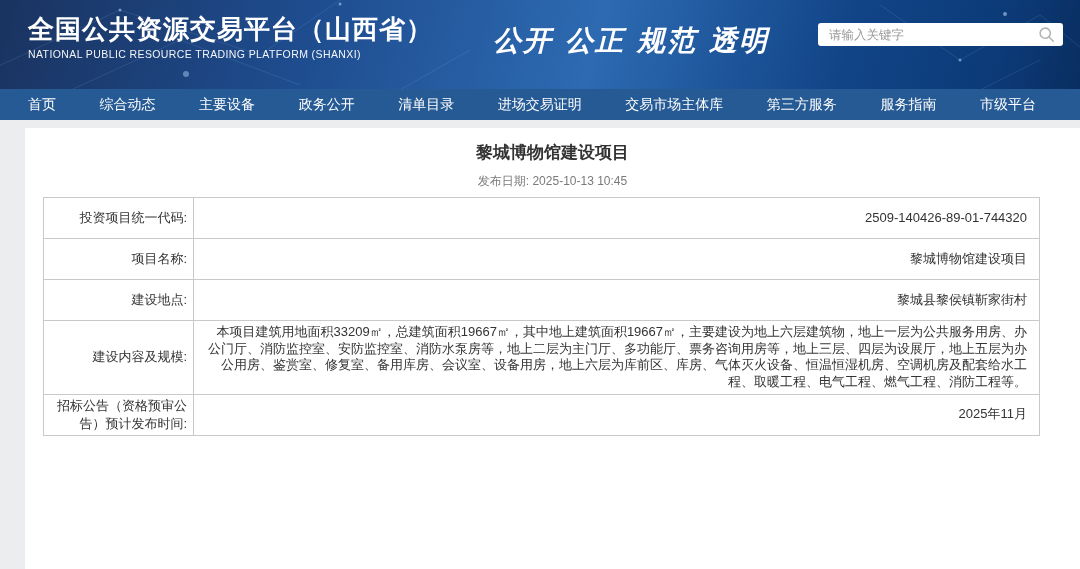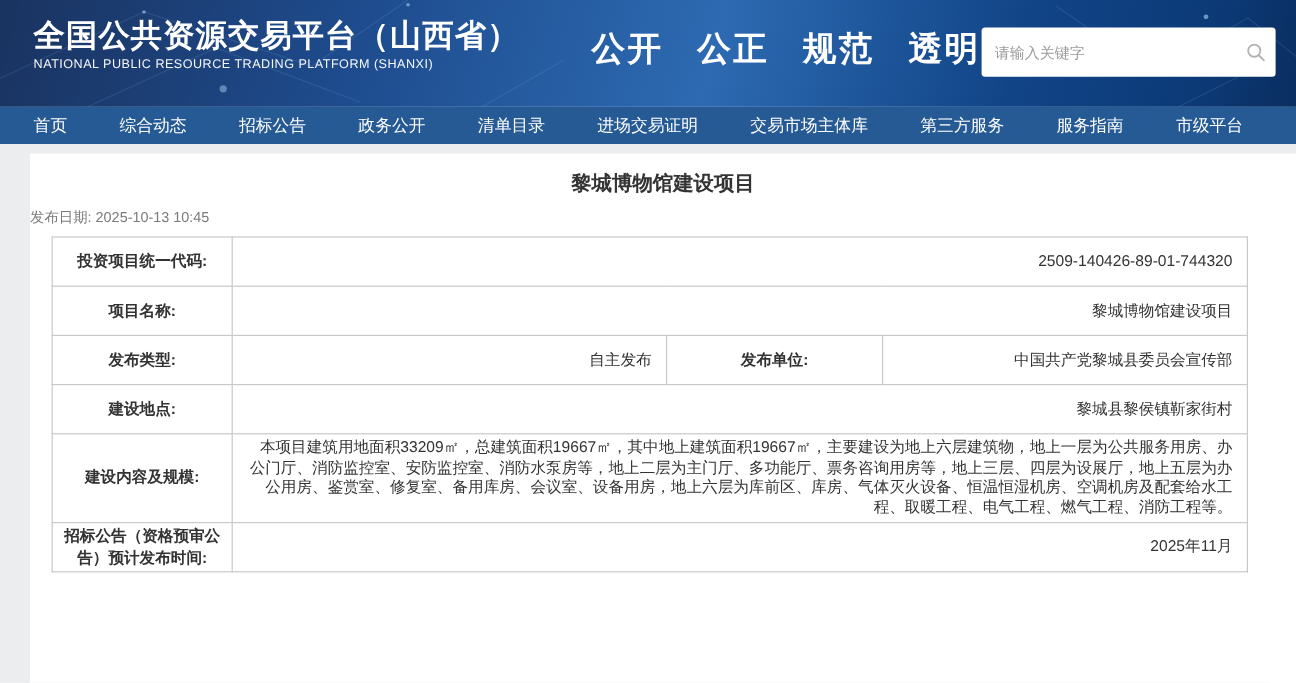--- a/index.html
+++ b/index.html
@@ -16,46 +16,46 @@
   .site-header{
     position:relative; height:89px; overflow:hidden;
     background:linear-gradient(105deg,
       var(--header-bg-left) 0%, #1e4c8e 28%, var(--header-bg-mid) 55%,
       #114487 78%, var(--header-bg-right) 92%, #0a2e61 100%);
   }
   .header-deco{position:absolute; inset:0; pointer-events:none;}
   .brand{position:absolute; left:28px; top:13px; color:#fff;}
   .brand-title{font-size:26px; font-weight:bold; letter-spacing:1px; line-height:32px;}
   .brand-subtitle{font-size:10.5px; letter-spacing:.4px; margin-top:3px; opacity:.95;}
-  .slogan{position:absolute; left:493px; top:22px; display:flex; gap:28px;
-    color:#fff; font-size:28px; font-weight:bold; letter-spacing:2px;}
-  .search-box{position:absolute; right:17px; top:23px; width:245px; height:41px;
+  .slogan{position:absolute; left:493px; top:22px; display:flex; gap:12px;
+    color:#fff; font-size:28px; font-weight:bold; letter-spacing:2px;font-style:italic;}
+  .search-box{position:absolute; right:17px; top:23px; width:245px; height:23px;
     background:#fff; border-radius:3px; display:flex; align-items:center; padding:0 8px 0 11px;}
   .search-box input{flex:1; border:none; outline:none; font-size:12.5px; color:#444;
     font-family:"Liberation Sans","DejaVu Sans",sans-serif; background:transparent;}
   .search-box input::placeholder{color:#9a9a9a;}
   .search-icon{width:17px; height:17px; flex:0 0 auto; cursor:pointer;}
 
   
   .main-nav{height:31px; background:var(--nav-bg); display:flex; align-items:center;
     justify-content:space-between; padding:0 44px 0 28px;text-align:right;}
   .nav-item{color:#fff; font-size:14px; cursor:pointer; white-space:nowrap; text-decoration:none;}
 
   
   .content-panel{margin:8px 0 12px 25px; width:1055px; height:563px;
     background:var(--panel-bg); padding-top:13px;}
   .page-title{text-align:center; font-size:17px; font-weight:bold; color:var(--text-primary);}
-  .publish-date{text-align:left; font-size:12px; color:var(--text-secondary); margin-top:9px; margin-bottom:7px;}
+  .publish-date{text-align:center; font-size:12px; color:var(--text-secondary); margin-top:9px; margin-bottom:7px;}
 
   
   table.project-table{border-collapse:collapse; margin-left:18px; width:996px;
     table-layout:fixed; font-size:13px; color:var(--text-primary);}
   .project-table td{border:1px solid var(--table-border); vertical-align:middle;}
   .project-table tr{height:41px;}
-  td.lbl{font-weight:bold; text-align:center; padding:2px 6px; line-height:1.35;}
+  td.lbl{font-weight:normal; text-align:right; padding:2px 6px; line-height:1.35;}
   td.val{text-align:right; padding:3px 12px; line-height:1.28;}
 </style>
 </head>
 <body>
 
 <div class="page">
 
   <header class="site-header">
     <svg class="header-deco" viewBox="0 0 1080 89" preserveAspectRatio="none">
       <g stroke="#8fc0f0" stroke-width="1" opacity="0.14" fill="none">
@@ -91,21 +91,21 @@
       <svg class="search-icon" viewBox="0 0 20 20">
         <circle cx="8.5" cy="8.5" r="6" fill="none" stroke="#b3b3b3" stroke-width="1.8"></circle>
         <line x1="13" y1="13" x2="18" y2="18" stroke="#b3b3b3" stroke-width="1.8" stroke-linecap="round"></line>
       </svg>
     </div>
   </header>
 
   <nav class="main-nav">
     <a class="nav-item">首页</a>
     <a class="nav-item">综合动态</a>
-    <a class="nav-item">招标公告</a>
+    <a class="nav-item">主要设备</a>
     <a class="nav-item">政务公开</a>
     <a class="nav-item">清单目录</a>
     <a class="nav-item">进场交易证明</a>
     <a class="nav-item">交易市场主体库</a>
     <a class="nav-item">第三方服务</a>
     <a class="nav-item">服务指南</a>
     <a class="nav-item">市级平台</a>
   </nav>
 
   <main class="content-panel">
@@ -122,26 +122,20 @@
       <tbody>
         <tr>
           <td class="lbl">投资项目统一代码:</td>
           <td class="val" colspan="3">2509-140426-89-01-744320</td>
         </tr>
         <tr>
           <td class="lbl">项目名称:</td>
           <td class="val" colspan="3">黎城博物馆建设项目</td>
         </tr>
         <tr>
-          <td class="lbl">发布类型:</td>
-          <td class="val">自主发布</td>
-          <td class="lbl">发布单位:</td>
-          <td class="val">中国共产党黎城县委员会宣传部</td>
-        </tr>
-        <tr>
           <td class="lbl">建设地点:</td>
           <td class="val" colspan="3">黎城县黎侯镇靳家街村</td>
         </tr>
         <tr>
           <td class="lbl">建设内容及规模:</td>
           <td class="val" colspan="3">本项目建筑用地面积33209㎡，总建筑面积19667㎡，其中地上建筑面积19667㎡，主要建设为地上六层建筑物，地上一层为公共服务用房、办公门厅、消防监控室、安防监控室、消防水泵房等，地上二层为主门厅、多功能厅、票务咨询用房等，地上三层、四层为设展厅，地上五层为办公用房、鉴赏室、修复室、备用库房、会议室、设备用房，地上六层为库前区、库房、气体灭火设备、恒温恒湿机房、空调机房及配套给水工程、取暖工程、电气工程、燃气工程、消防工程等。</td>
         </tr>
         <tr>
           <td class="lbl">招标公告（资格预审公告）预计发布时间:</td>
           <td class="val" colspan="3">2025年11月</td>

